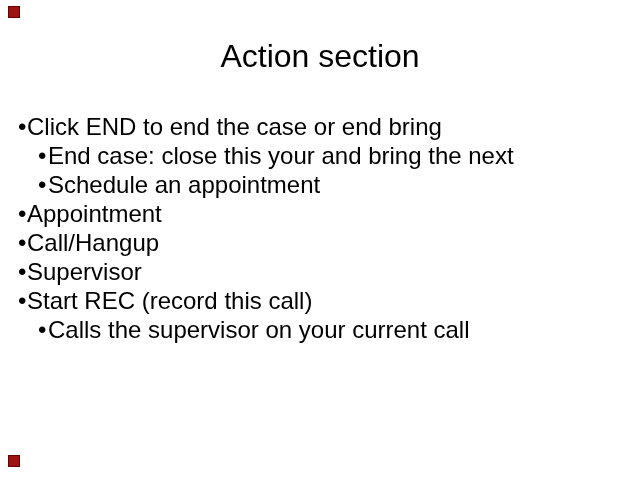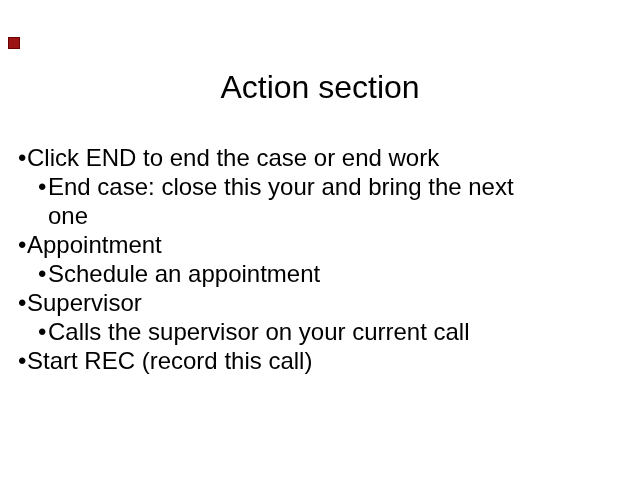--- a/index.html
+++ b/index.html
@@ -7,21 +7,20 @@
     width: 640px; height: 480px;
     background: #ffffff;
     font-family: "Liberation Sans", "DejaVu Sans", sans-serif;
     color: #000000;
     overflow: hidden;
   }
   .slide {
     position: relative;
     width: 640px; height: 341px;
     background: #ffffff;
-    margin-top: 31px;
   }
   .title {
     position: absolute;
     top: 38px; left: 0; right: 0;
     margin: 0;
     text-align: center;
     font-size: 32px;
     font-weight: 400;
     line-height: 1.15;
     color: #000000;
@@ -54,51 +53,51 @@
 
 <div class="slide">
 
   <div class="placeholder ph-top" style="background: rgb(155, 19, 19);"></div>
 
   <h1 class="title">Action section</h1>
 
   <div class="body-text">
 
     <div class="line l1">
-      <span class="b">•</span><span class="t">Click END to end the case or end work</span>
+      <span class="b">•</span><span class="t">Click END to end the case or end bring</span>
     </div>
 
     <div class="line l2">
       <span class="b">•</span><span class="t">End case: close this your and bring the next</span>
     </div>
 
-    <div class="line l2c">
-      <span class="t">one</span>
-    </div>
 
 
+
+    <div class="line l2">
+      <span class="b">•</span><span class="t">Schedule an appointment</span>
+    </div>
 
     <div class="line l1">
       <span class="b">•</span><span class="t">Appointment</span>
     </div>
 
-    <div class="line l2">
-      <span class="b">•</span><span class="t">Schedule an appointment</span>
+    <div class="line l1">
+      <span class="b">•</span><span class="t">Call/Hangup</span>
     </div>
-
 
     <div class="line l1">
       <span class="b">•</span><span class="t">Supervisor</span>
     </div>
 
+    <div class="line l1">
+      <span class="b">•</span><span class="t">Start REC (record this call)</span>
+    </div>
+
     <div class="line l2">
       <span class="b">•</span><span class="t">Calls the supervisor on your current call</span>
-    </div>
-
-    <div class="line l1">
-      <span class="b">•</span><span class="t">Start REC (record this call)</span>
     </div>
 
   </div>
 
   <div class="placeholder ph-bottom" style="background: rgb(155, 19, 19);"></div>
 
 </div>
 
 </body></html>

